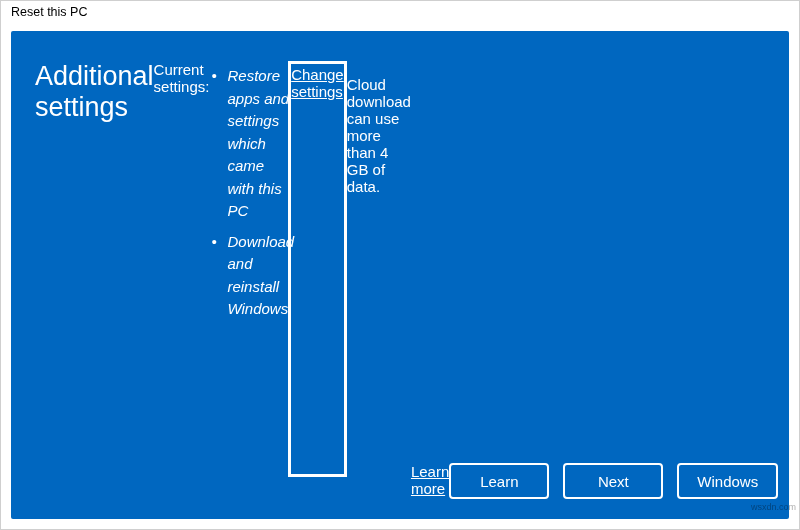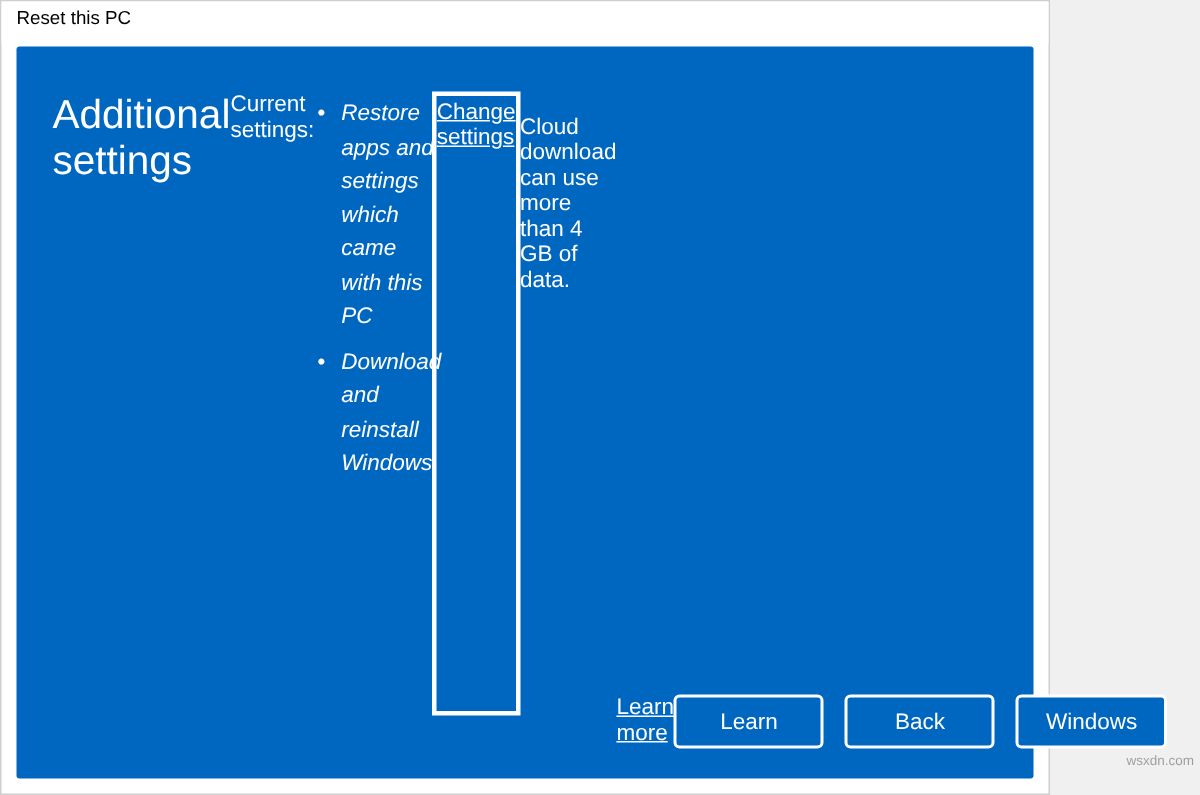--- a/index.html
+++ b/index.html
@@ -8,21 +8,21 @@
       box-sizing: border-box;
     }
     body {
       font-family: "Segoe UI", -apple-system, sans-serif;
       width: 800px;
       height: 530px;
       background: #f0f0f0;
       overflow: hidden;
     }
     .window {
-      width: 700px;
+      width: 800px;
       height: 530px;
       background: #fff;
       display: flex;
       flex-direction: column;
       border: 1px solid #cfcfcf;
     }
     .title-bar {
       height: 28px;
       padding: 4px 10px 0 10px;
       font-size: 12.5px;
@@ -137,20 +137,20 @@
     <div class="highlight-box">
       <a class="link">Change settings</a>
     </div>
 
     <div class="note">Cloud download can use more than 4 GB of data.</div>
 
     <div class="footer">
       <a class="link">Learn more</a>
       <div class="button-row">
         <button class="btn">Learn</button>
-        <button class="btn">Back</button>
+        <button class="btn">Next</button>
         <button class="btn">Windows</button>
       </div>
     </div>
   </div>
 </div>
 
 <div class="watermark">wsxdn.com</div>
 
 </body></html>

